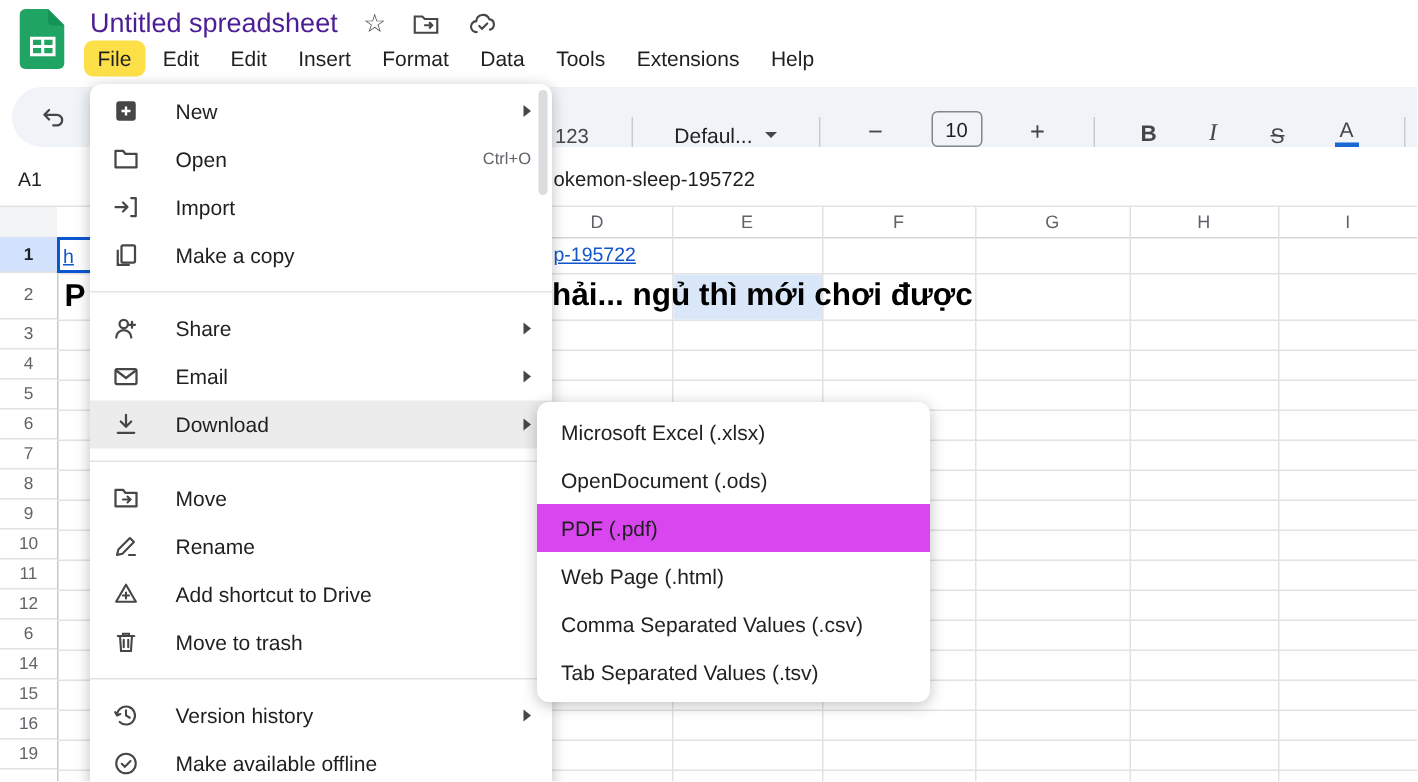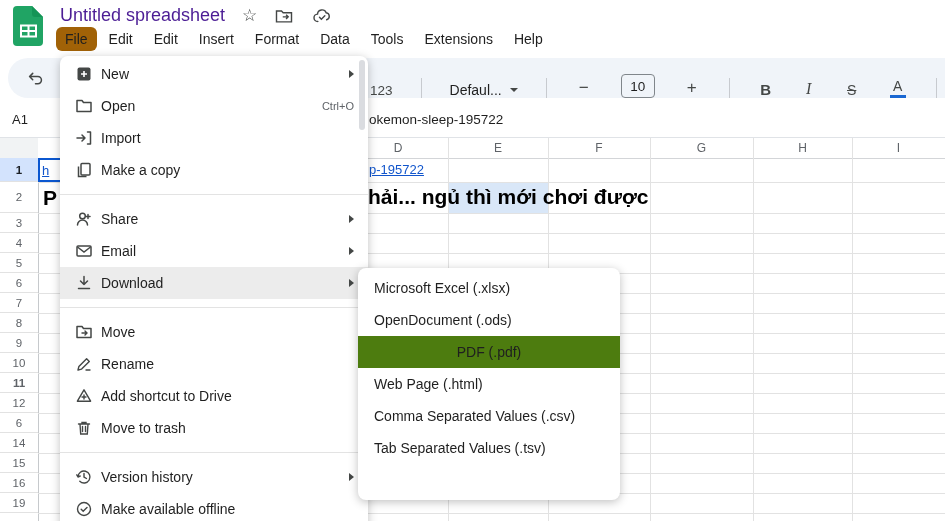--- a/index.html
+++ b/index.html
@@ -6,21 +6,21 @@
   .stage{position:relative;width:945px;height:521px;overflow:hidden;background:#fff;
          font-family:"Liberation Sans","DejaVu Sans",sans-serif;color:#1f1f1f;}
   
   .logo{position:absolute;left:13px;top:6px;}
   .titleblock{position:absolute;left:60px;top:5px;display:flex;align-items:center;gap:17px;}
   .doc-title{font-size:18px;color:#4c1d95;}
   .t-icon{color:#444746;display:flex;align-items:center;}
   .star-glyph{font-size:17px;line-height:1;color:#444746;}
   .menubar{position:absolute;left:56px;top:27px;display:flex;align-items:center;gap:3px;}
   .mb-item{font-size:14px;color:#1f1f1f;padding:4px 9px;border-radius:6px;white-space:nowrap;}
-  .mb-item.active{background:#a16207;}
+  .mb-item.active{background:#fde047;}
   
   .toolbar{position:absolute;left:8px;top:58px;width:937px;height:40px;background:#f0f4f9;
            border-radius:20px 0 0 20px;}
   .undo-btn{position:absolute;left:26px;top:69px;}
   .tb-group{position:absolute;left:370px;top:58px;height:40px;display:flex;align-items:flex-end;gap:28px;}
   .tb-sep{width:1px;height:20px;background:#c7cacf;}
   .tb-txt{font-size:13.5px;color:#444746;}
   .font-name{display:flex;align-items:center;gap:8px;font-size:14px;color:#1f1f1f;}
   .caret{width:0;height:0;border-left:4px solid transparent;border-right:4px solid transparent;
          border-top:4px solid #444746;}
@@ -63,33 +63,33 @@
              white-space:nowrap;z-index:5;}
   .a1-sliver{position:absolute;left:42px;top:163px;width:16px;height:17px;overflow:hidden;z-index:5;
              font-size:13px;color:#1155cc;text-decoration:underline;}
   .a2-sliver{position:absolute;left:43px;top:186px;width:15px;height:25px;overflow:hidden;z-index:5;
              font-size:21px;font-weight:bold;color:#000;}
   .row2-text{position:absolute;left:368px;top:185px;font-size:21px;font-weight:bold;color:#000;
              white-space:nowrap;z-index:5;}
   
   .file-menu{position:absolute;left:60px;top:56px;width:308px;height:480px;background:#fff;
              border-radius:8px;box-shadow:0 2px 10px rgba(0,0,0,.25);z-index:20;padding-top:2px;box-sizing:border-box;}
-  .mi{display:flex;align-items:center;height:32px;padding:0 14px 0 15px;gap:8px;font-size:14px;color:#1f1f1f;}
+  .mi{display:flex;align-items:center;height:32px;padding:0 14px 0 15px;gap:24px;font-size:14px;color:#1f1f1f;}
   .mi.hl{background:#ececec;}
   .mic{width:18px;height:18px;display:flex;align-items:center;justify-content:center;color:#444746;flex:0 0 18px;}
   .mil{flex:1;white-space:nowrap;}
   .short{font-size:11px;color:#5f6368;}
   .subarr{width:0;height:0;border-top:4px solid transparent;border-bottom:4px solid transparent;
           border-left:5px solid #444746;}
   .menu-div{height:1px;background:#e3e3e3;margin:8px 0;}
   .menu-scroll{position:absolute;right:3px;top:4px;width:6px;height:70px;background:#dadce0;border-radius:3px;}
-  .submenu{position:absolute;left:358px;top:268px;width:262px;height:232px;background:#fff;border-radius:8px;
+  .submenu{position:absolute;left:358px;top:268px;width:262px;height:200px;background:#fff;border-radius:8px;
            box-shadow:0 2px 10px rgba(0,0,0,.25);z-index:21;padding:4px 0;box-sizing:border-box;}
   .smi{display:flex;align-items:center;height:32px;padding:0 16px;font-size:14px;color:#1f1f1f;white-space:nowrap;}
-  .smi.hl{background:#4d7c0f;justify-content:center;}
+  .smi.hl{background:#d946ef;}
   svg.ic{display:block;}
 </style>
 </head>
 <body>
 
 <div class="stage">
 
   <div class="logo">
     <svg class="ic" width="30" height="40" viewBox="0 0 30 40">
       <path d="M4 0 h15 l11 11 v25 a4 4 0 0 1 -4 4 H4 a4 4 0 0 1 -4 -4 V4 a4 4 0 0 1 4 -4 z" fill="#20a464"></path>
@@ -226,21 +226,21 @@
       <div class="row-header selected" style="top: 158px; height: 24px;">1</div>
       <div class="row-header" style="top: 182px; height: 31px;">2</div>
       <div class="row-header" style="top: 213px; height: 20px;">3</div>
       <div class="row-header" style="top: 233px; height: 20px;">4</div>
       <div class="row-header" style="top: 253px; height: 20px;">5</div>
       <div class="row-header" style="top: 273px; height: 20px;">6</div>
       <div class="row-header" style="top: 293px; height: 20px;">7</div>
       <div class="row-header" style="top: 313px; height: 20px;">8</div>
       <div class="row-header" style="top: 333px; height: 20px;">9</div>
       <div class="row-header" style="top: 353px; height: 20px;">10</div>
-      <div class="row-header" style="top: 373px; height: 20px; font-weight: bold;">11</div>
+      <div class="row-header" style="top: 373px; height: 20px;">11</div>
       <div class="row-header" style="top: 393px; height: 20px;">12</div>
       <div class="row-header" style="top: 413px; height: 20px;">6</div>
       <div class="row-header" style="top: 433px; height: 20px;">14</div>
       <div class="row-header" style="top: 453px; height: 20px;">15</div>
       <div class="row-header" style="top: 473px; height: 20px;">16</div>
       <div class="row-header" style="top: 493px; height: 20px;">19</div>
     </div>
   <div class="corner"></div>
   <div class="col-strip"></div>
   <div class="col-h" style="left:348px;width:100px;">D</div>

